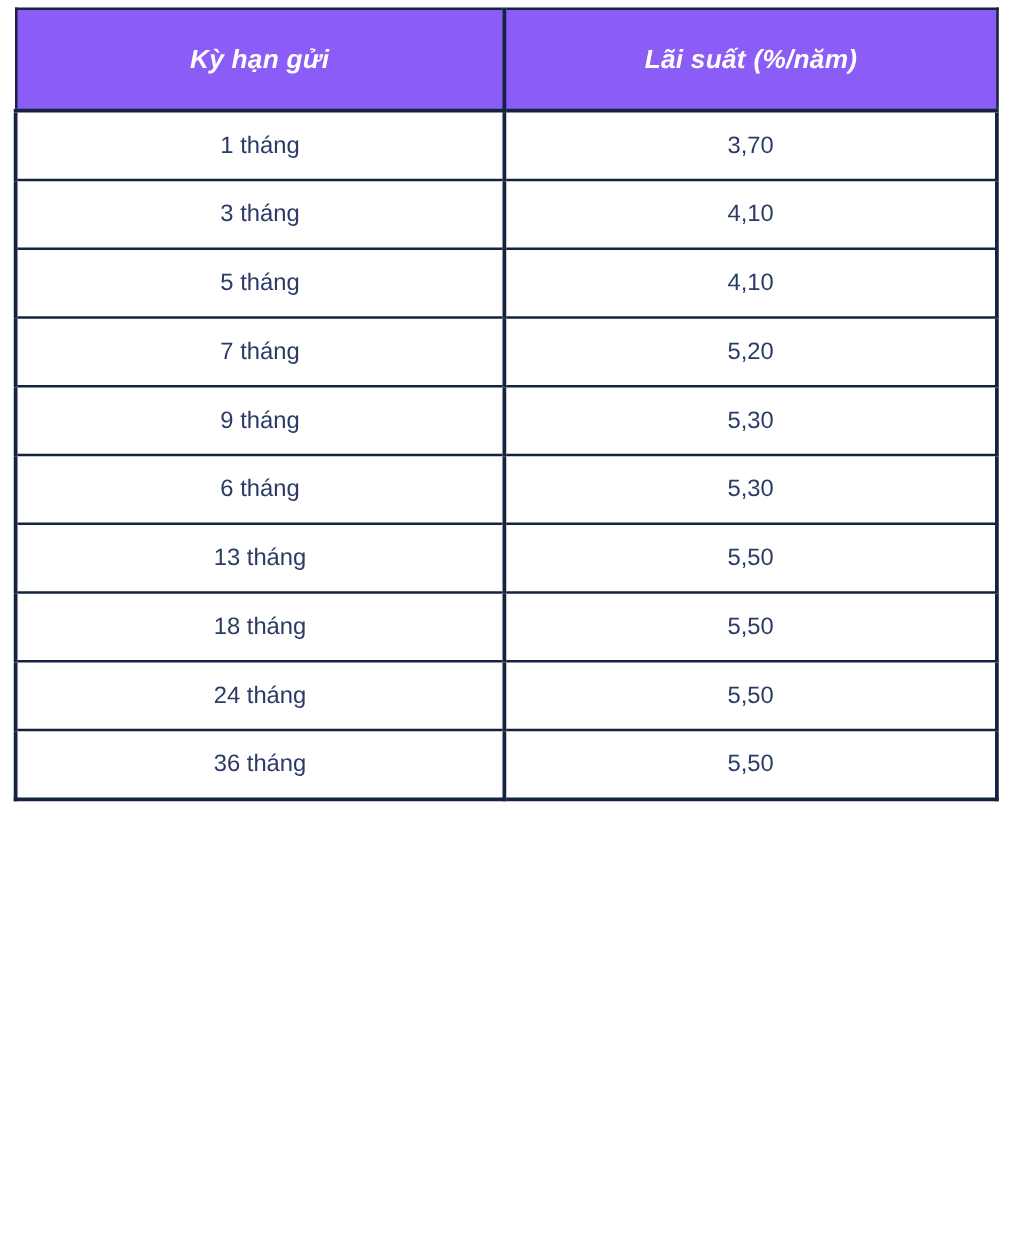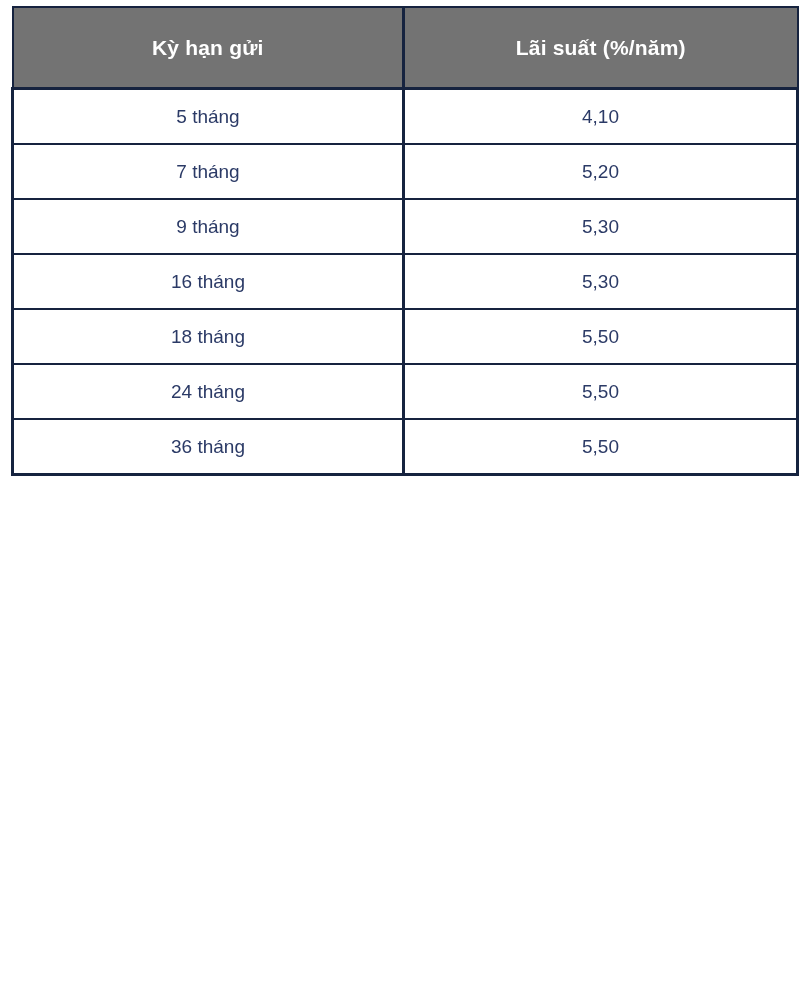--- a/index.html
+++ b/index.html
@@ -25,31 +25,32 @@
   table.rate-table {
     width: 785px;
     border-collapse: collapse;
     table-layout: fixed;
   }
 
   table.rate-table col.col-term  { width: 391px; }
   table.rate-table col.col-rate  { width: 394px; }
 
   thead tr.header-row th {
-    background: #737373;
+    background: #8b5cf6;
     color: #ffffff;
     font-size: 21px;
     font-weight: bold;
     letter-spacing: 0.2px;
     height: 79px;
     padding: 0;
     text-align: center;
     vertical-align: middle;
     border: 2px solid #16233f;
     border-bottom: 3px solid #16233f;
+    font-style: italic;
   }
 
   thead tr.header-row th.th-term {
     border-right: 3px solid #16233f;
   }
 
   tbody tr.data-row td {
     background: #ffffff;
     color: #2b3a66;
     font-size: 19px;
@@ -85,20 +86,36 @@
           <span class="cell-text">Kỳ hạn gửi</span>
         </th>
         <th class="th-rate">
           <span class="cell-text">Lãi suất (%/năm)</span>
         </th>
       </tr>
     </thead>
     <tbody id="table-body">
         <tr class="data-row">
           <td>
+            <span class="cell-text">1 tháng</span>
+          </td>
+          <td>
+            <span class="cell-text">3,70</span>
+          </td>
+        </tr>
+        <tr class="data-row">
+          <td>
+            <span class="cell-text">3 tháng</span>
+          </td>
+          <td>
+            <span class="cell-text">4,10</span>
+          </td>
+        </tr>
+        <tr class="data-row">
+          <td>
             <span class="cell-text">5 tháng</span>
           </td>
           <td>
             <span class="cell-text">4,10</span>
           </td>
         </tr>
         <tr class="data-row">
           <td>
             <span class="cell-text">7 tháng</span>
           </td>
@@ -109,24 +126,32 @@
         <tr class="data-row">
           <td>
             <span class="cell-text">9 tháng</span>
           </td>
           <td>
             <span class="cell-text">5,30</span>
           </td>
         </tr>
         <tr class="data-row">
           <td>
-            <span class="cell-text">16 tháng</span>
+            <span class="cell-text">6 tháng</span>
           </td>
           <td>
             <span class="cell-text">5,30</span>
+          </td>
+        </tr>
+        <tr class="data-row">
+          <td>
+            <span class="cell-text">13 tháng</span>
+          </td>
+          <td>
+            <span class="cell-text">5,50</span>
           </td>
         </tr>
         <tr class="data-row">
           <td>
             <span class="cell-text">18 tháng</span>
           </td>
           <td>
             <span class="cell-text">5,50</span>
           </td>
         </tr>

